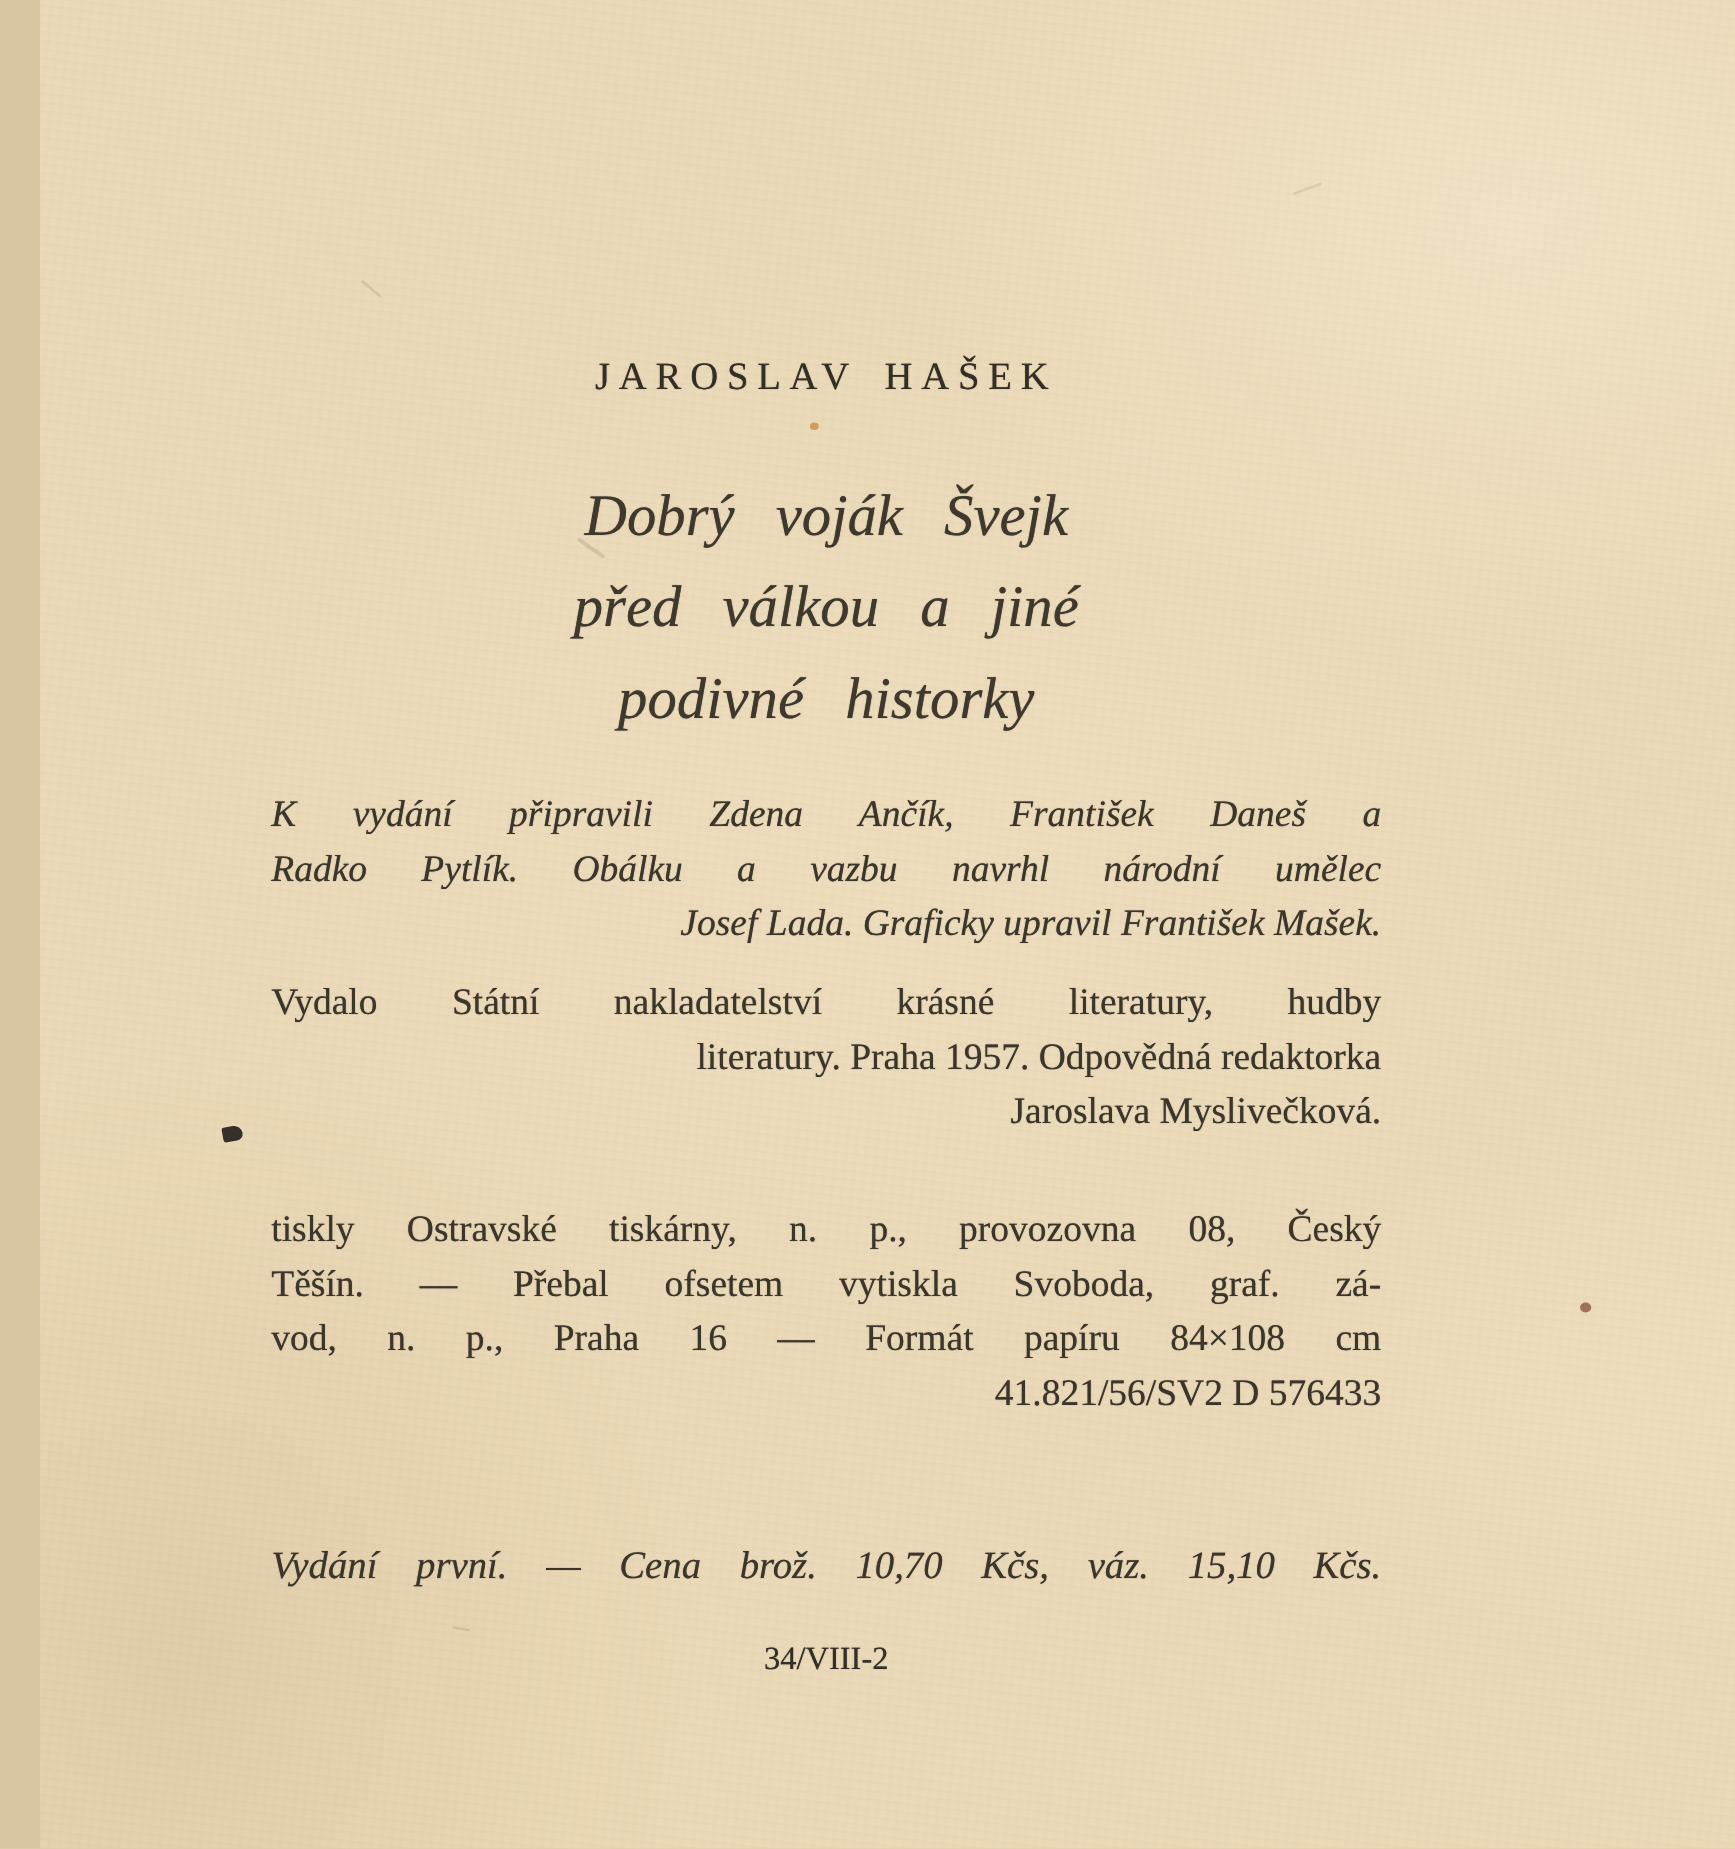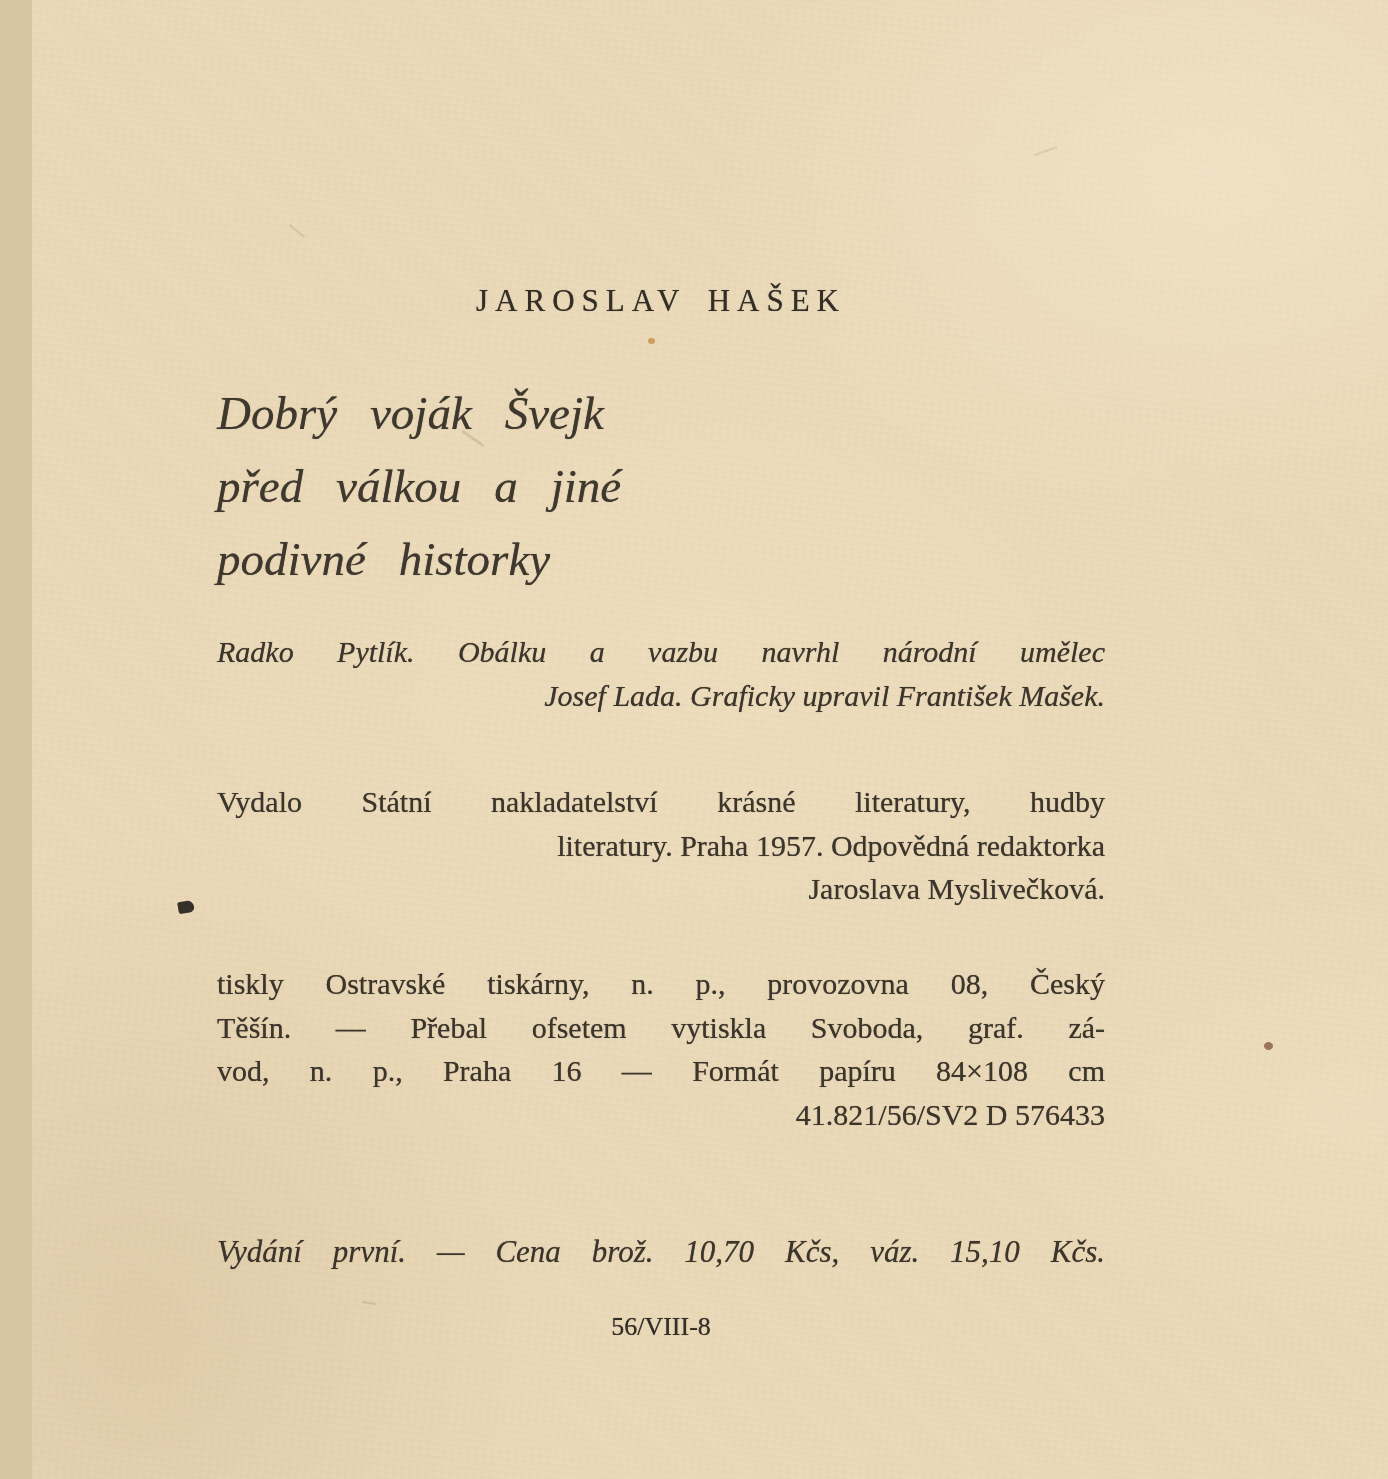--- a/index.html
+++ b/index.html
@@ -40,21 +40,21 @@
     letter-spacing: 7px; word-spacing: 7px;
     text-align: center;
     color: #332e26;
   }
   .title {
     position: absolute;
     left: 185px; width: 888px; top: 377px;
     font-style: italic;
     font-size: 47px; line-height: 73px;
     word-spacing: 0.45em;
-    text-align: left;
+    text-align: center;
     color: #3e382e;
   }
   .block {
     position: absolute;
     left: 185px; width: 888px;
     font-size: 30px; line-height: 43.5px;
   }
   .jline { text-align: justify; text-align-last: justify; }
   .cline { text-align: right; }
   .credits  { top: 630px;  font-style: italic; font-size: 30px; }
@@ -99,20 +99,21 @@
 
   <div class="author inked">JAROSLAV HAŠEK</div>
 
   <div class="title inked">
     <div class="tline">Dobrý voják Švejk</div>
     <div class="tline">před válkou a jiné</div>
     <div class="tline">podivné historky</div>
   </div>
 
   <section class="block credits inked">
+    <div class="jline">K vydání připravili Zdena Ančík, František Daneš a</div>
     <div class="jline">Radko Pytlík. Obálku a vazbu navrhl národní umělec</div>
     <div class="cline">Josef Lada. Graficky upravil František Mašek.</div>
   </section>
 
   <section class="block publisher inked">
     <div class="jline">Vydalo Státní nakladatelství krásné literatury, hudby</div>
     <div class="cline">literatury. Praha 1957. Odpovědná redaktorka</div>
     <div class="cline">Jaroslava Myslivečková.</div>
   </section>
 
@@ -120,15 +121,15 @@
     <div class="jline">tiskly Ostravské tiskárny, n. p., provozovna 08, Český</div>
     <div class="jline">Těšín. — Přebal ofsetem vytiskla Svoboda, graf. zá-</div>
     <div class="jline">vod, n. p., Praha 16 — Formát papíru 84×108 cm</div>
     <div class="cline">41.821/56/SV2 D 576433</div>
   </section>
 
   <section class="block edition inked">
     <div class="jline">Vydání první. — Cena brož. 10,70 Kčs, váz. 15,10 Kčs.</div>
   </section>
 
-  <div class="signature inked">56/VIII-8</div>
+  <div class="signature inked">34/VIII-2</div>
 
 </div>
 
 </body></html>

